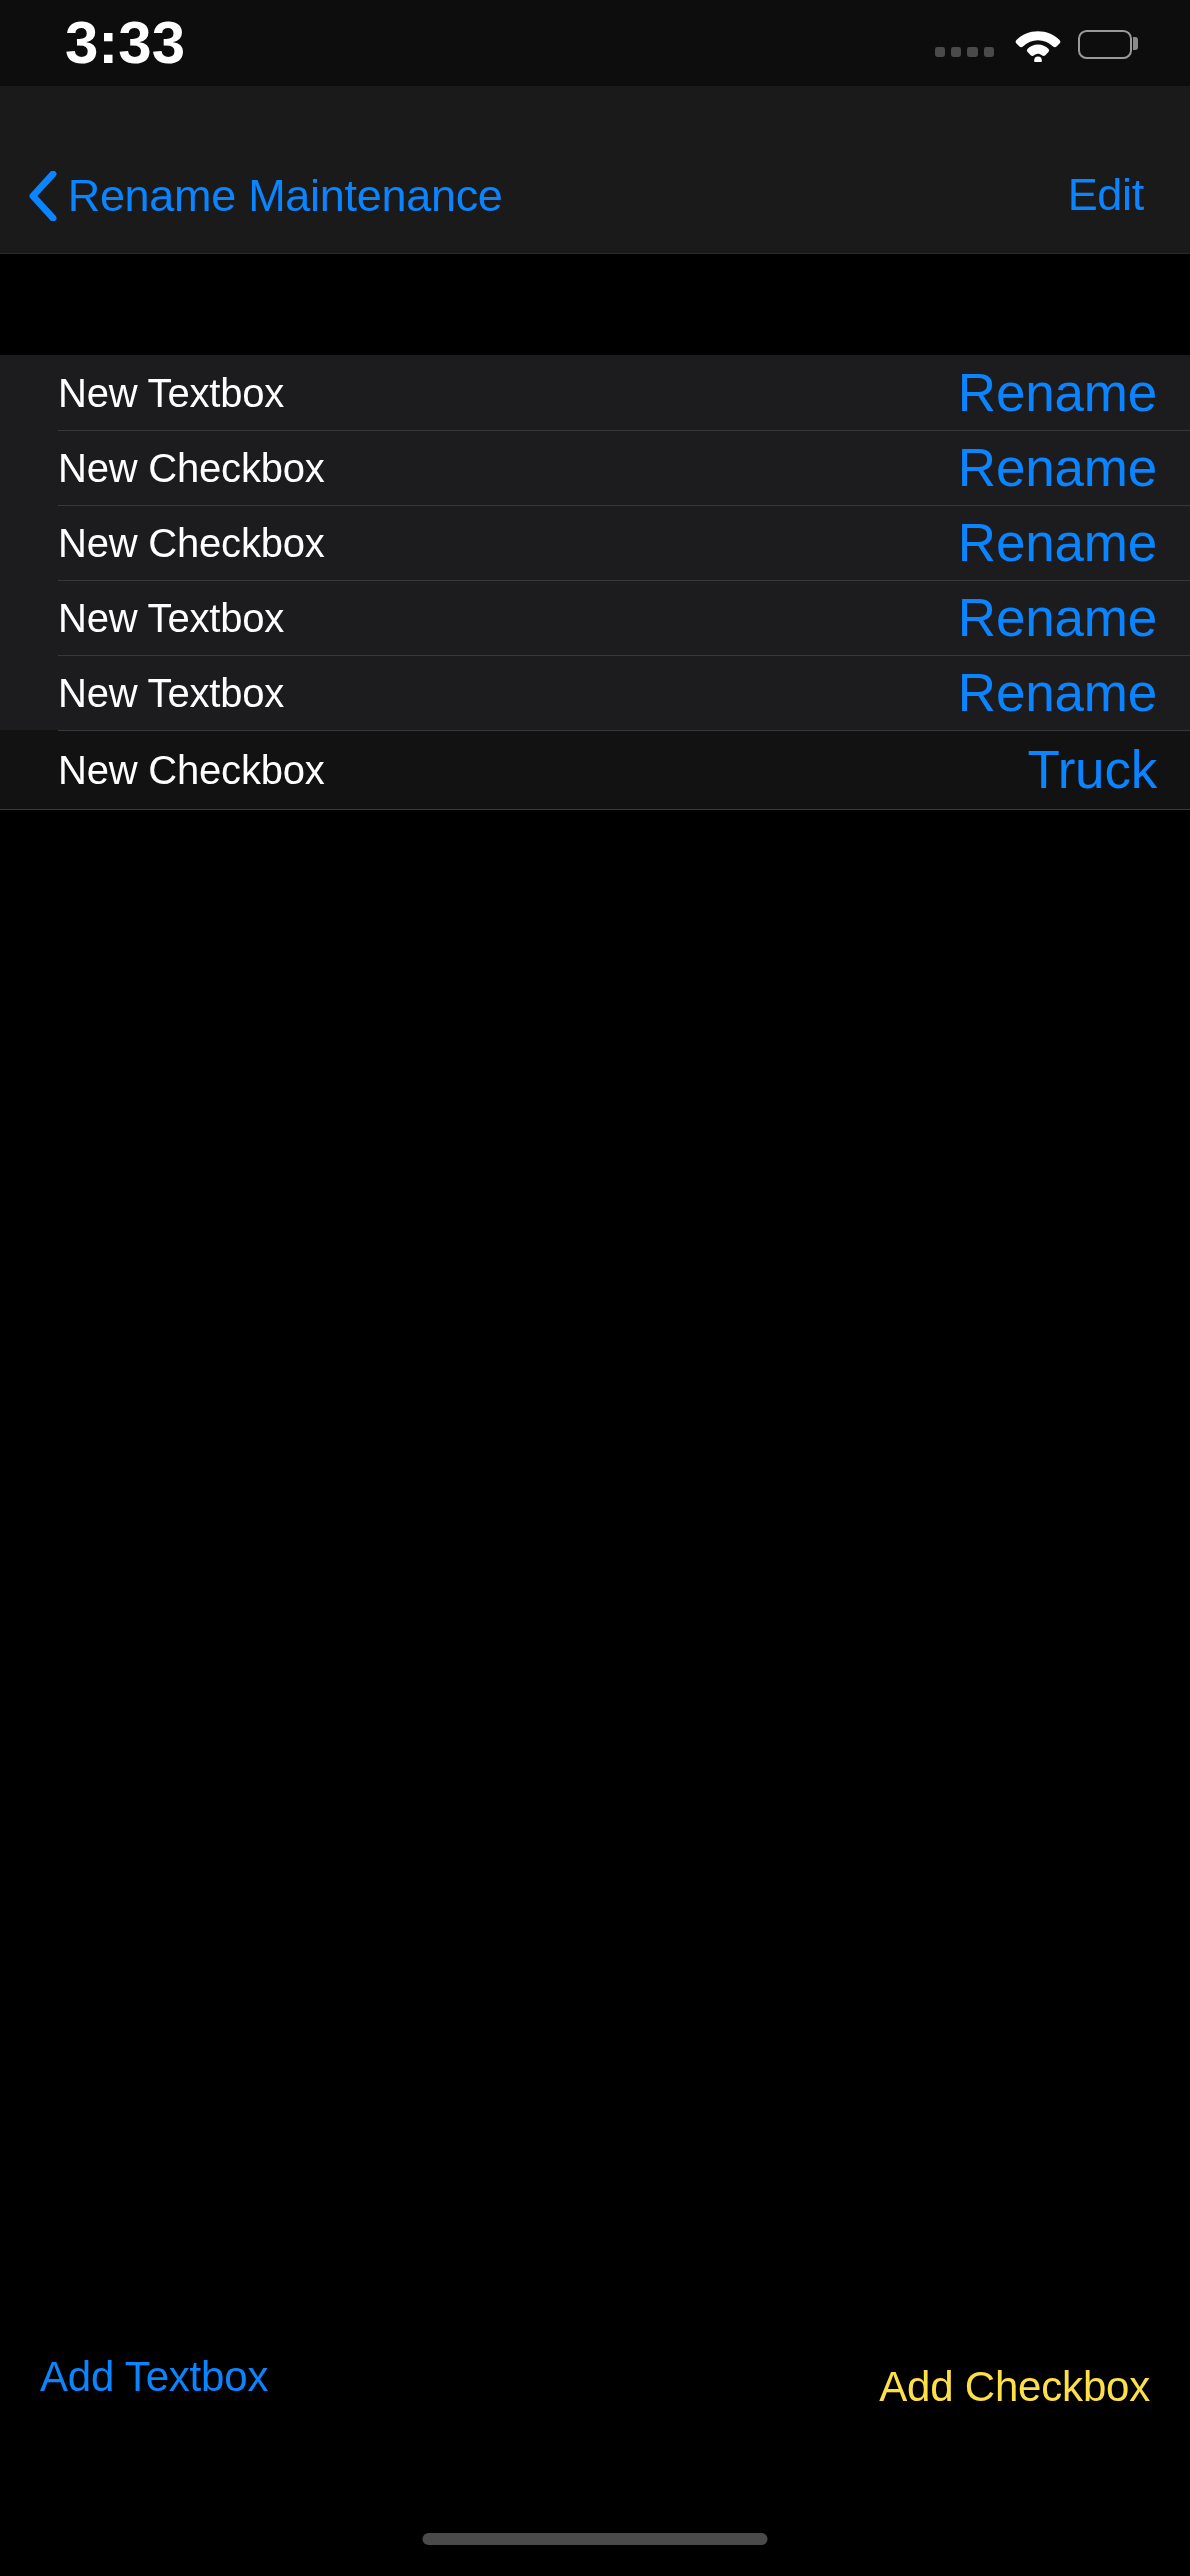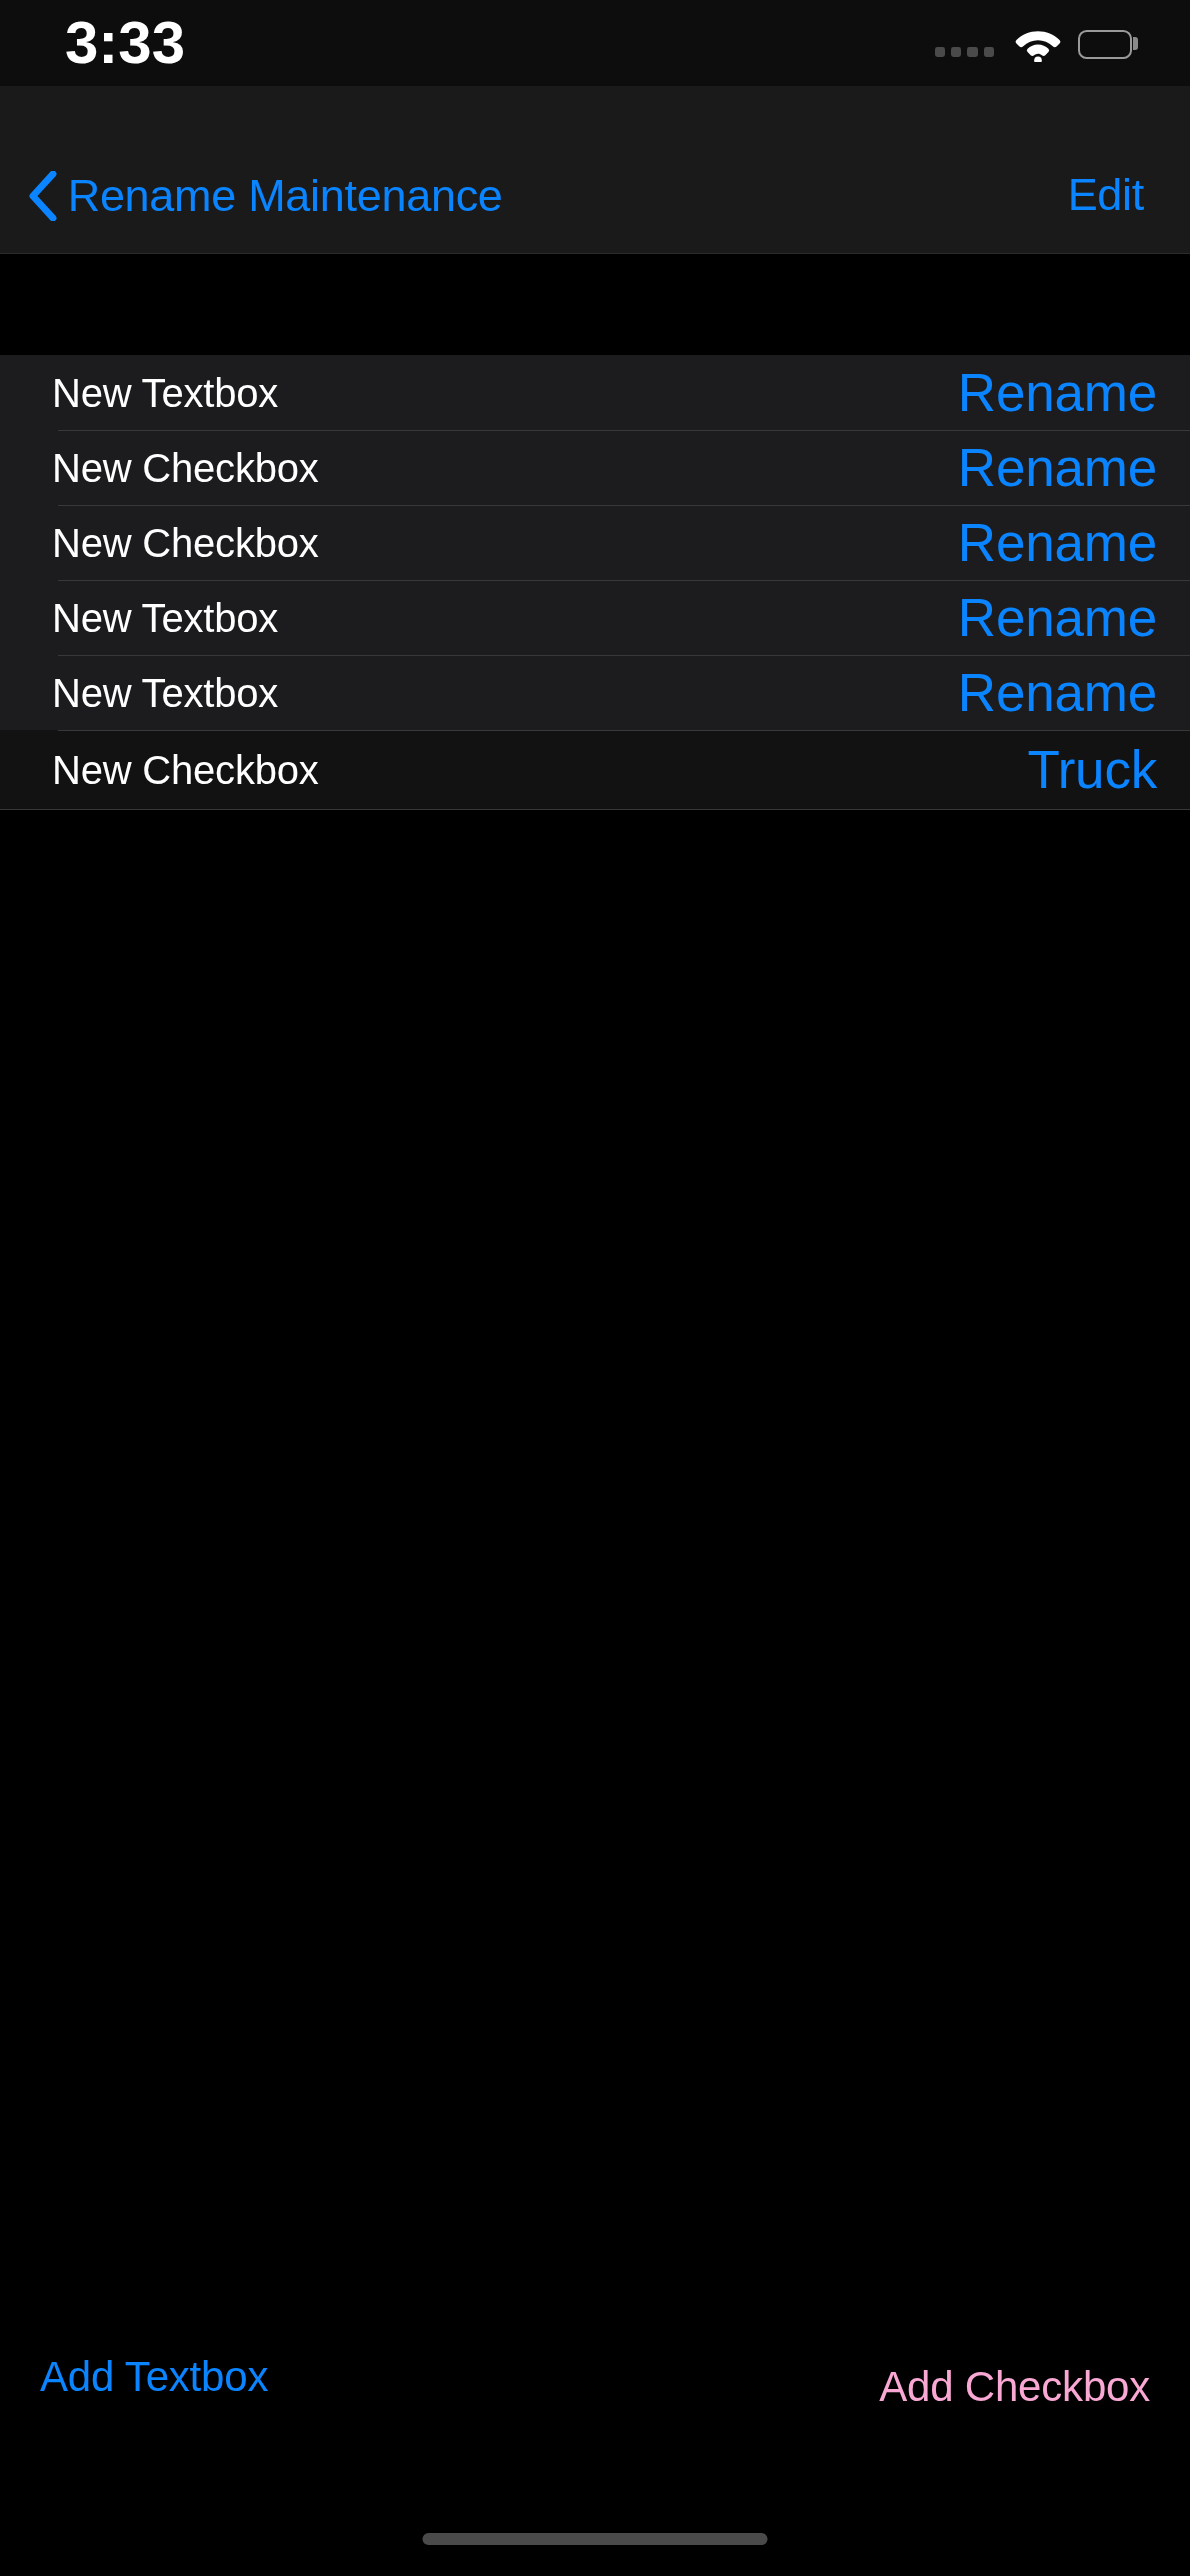--- a/index.html
+++ b/index.html
@@ -94,21 +94,21 @@
     display:flex; align-items:center;
     cursor:pointer;
   }
   .row.dim { background:#121212; height:79px; }
   .row:not(:first-child)::before {
     content:"";
     position:absolute; left:58px; right:0; top:0;
     height:1px; background:#38383A;
   }
   .row-title {
-    position:absolute; left:52px;
+    position:absolute; left:58px;
     font-size:40px; color:#FFFFFF;
     letter-spacing:-0.2px; line-height:46px;
     white-space:nowrap;
   }
   .row-action {
     position:absolute; right:33px;
     font-size:53px; color:#0A84FF;
     letter-spacing:-0.2px; line-height:46px;
     white-space:nowrap; cursor:pointer;
   }
@@ -121,21 +121,21 @@
     display:flex; align-items:center;
     background:#000000;
   }
   .tb-left {
     position:absolute; left:40px;
     font-size:42px; color:#0A84FF;
     letter-spacing:-0.2px; line-height:50px; cursor:pointer;
   }
   .tb-right {
     position:absolute; right:40px;
-    font-size:42px; color:#f9a8d4;
+    font-size:42px; color:#fde047;
     letter-spacing:-0.2px; line-height:50px; cursor:pointer;margin-top:20px;
   }
 
   
   .home-ind {
     position:absolute; left:50%; transform:translateX(-50%);
     bottom:31px;
     width:345px; height:12.5px;
     background:#4A4A4A; border-radius:6.7px;
   }

